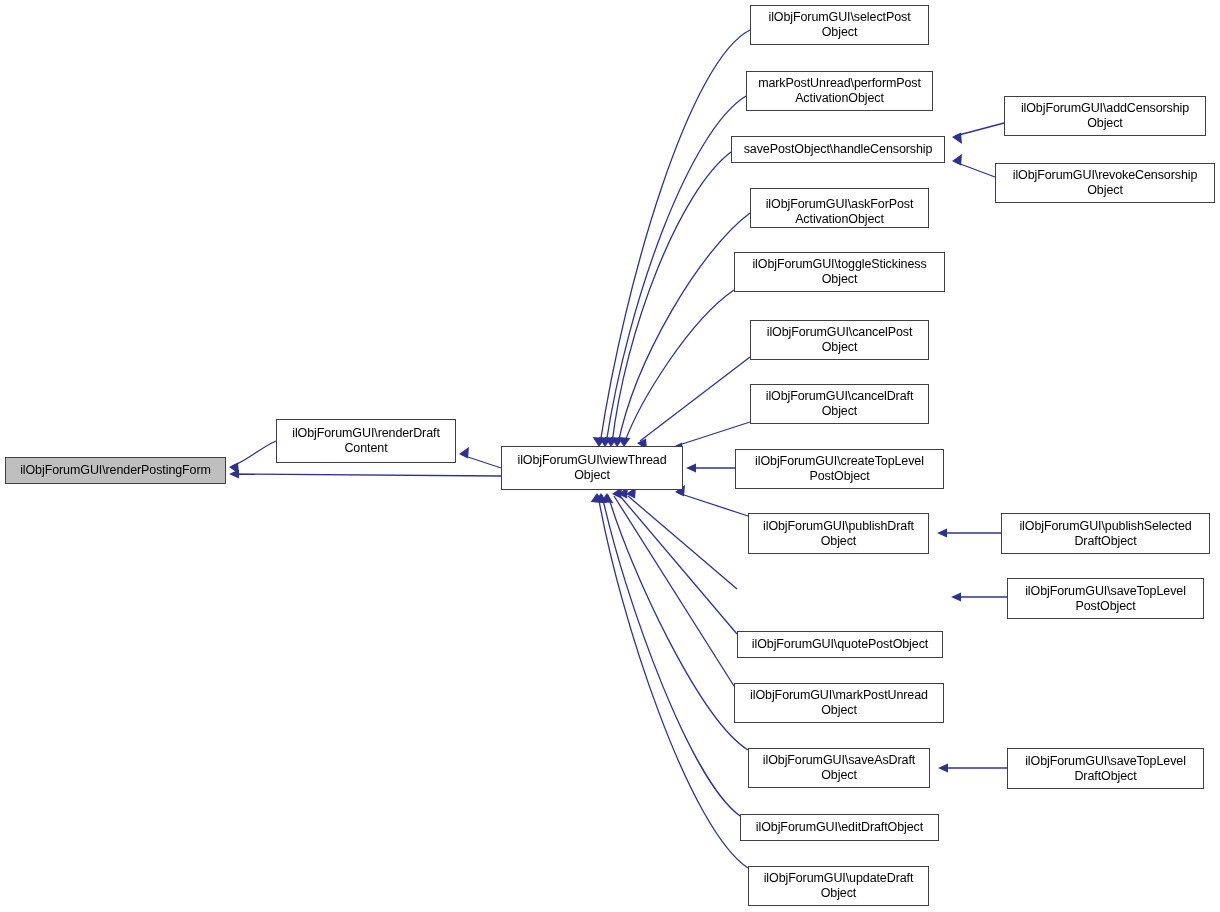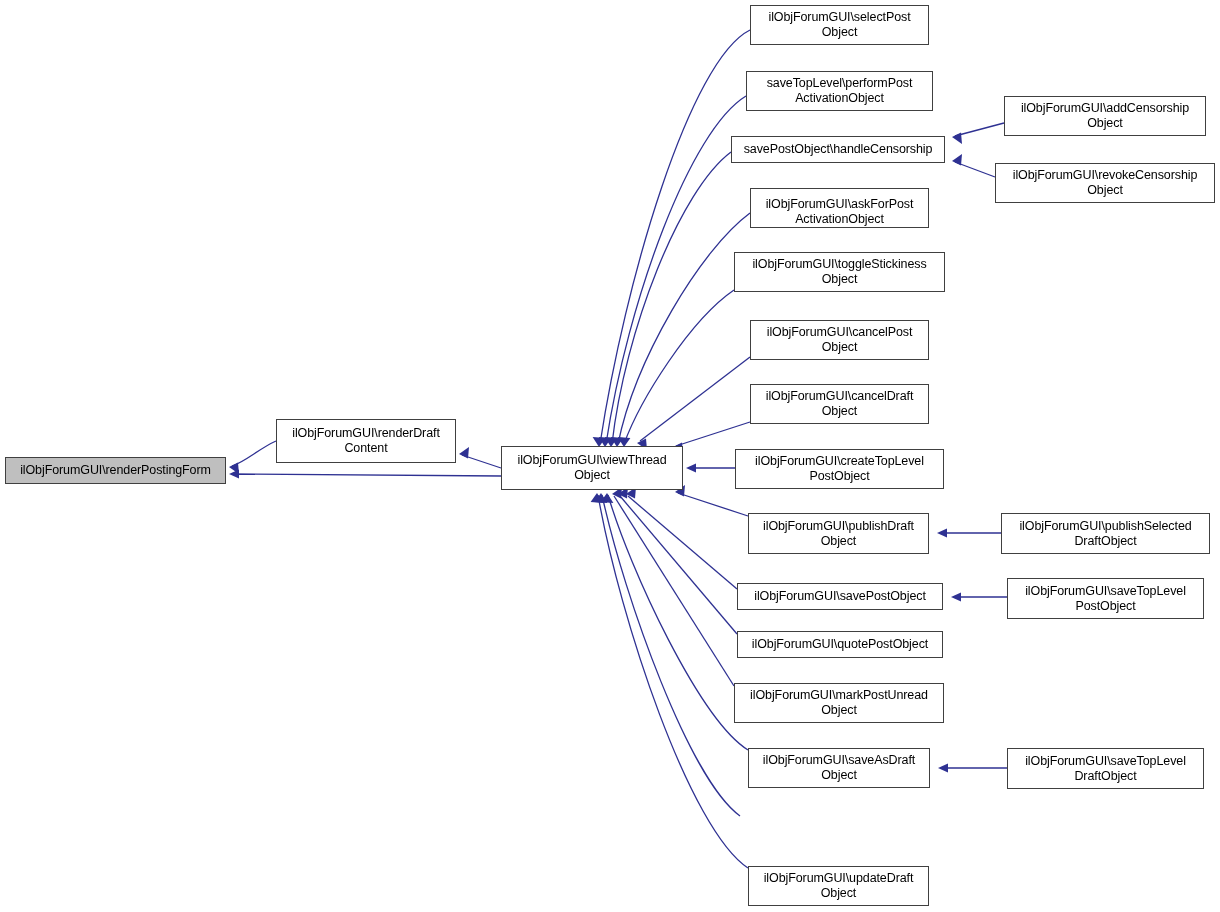--- a/index.html
+++ b/index.html
@@ -97,41 +97,41 @@
       <path d="M 1007 768 L 941 768" fill="none" stroke="#2e3192" stroke-width="1.3"></path>
       <polygon points="938,768 948,763.6 948,772.4" fill="#2e3192"></polygon>
     </svg>
 <div class="node highlight" style="left: 5px; top: 457px; width: 221px; height: 27px;"><span>ilObjForumGUI\renderPostingForm</span></div>
     <div class="node" style="left: 276px; top: 419px; width: 180px; height: 44px;"><span>ilObjForumGUI\renderDraft
 Content</span></div>
     <div class="node" style="left: 501px; top: 446px; width: 182px; height: 44px;"><span>ilObjForumGUI\viewThread
 Object</span></div>
     <div class="node" style="left: 750px; top: 5px; width: 179px; height: 40px;"><span>ilObjForumGUI\selectPost
 Object</span></div>
-    <div class="node" style="left: 746px; top: 71px; width: 187px; height: 40px;"><span>saveTopLevel\performPost
+    <div class="node" style="left: 746px; top: 71px; width: 187px; height: 40px;"><span>markPostUnread\performPost
 ActivationObject</span></div>
     <div class="node" style="left: 731px; top: 136px; width: 214px; height: 27px;"><span>savePostObject\handleCensorship</span></div>
     <div class="node" style="left: 750px; top: 188px; width: 179px; height: 40px; align-items: flex-end;"><span>ilObjForumGUI\askForPost
 ActivationObject</span></div>
     <div class="node" style="left: 734px; top: 252px; width: 211px; height: 40px;"><span>ilObjForumGUI\toggleStickiness
 Object</span></div>
     <div class="node" style="left: 750px; top: 320px; width: 179px; height: 40px;"><span>ilObjForumGUI\cancelPost
 Object</span></div>
     <div class="node" style="left: 750px; top: 384px; width: 179px; height: 40px;"><span>ilObjForumGUI\cancelDraft
 Object</span></div>
     <div class="node" style="left: 735px; top: 449px; width: 209px; height: 40px;"><span>ilObjForumGUI\createTopLevel
 PostObject</span></div>
     <div class="node" style="left: 748px; top: 513px; width: 181px; height: 41px;"><span>ilObjForumGUI\publishDraft
 Object</span></div>
-    <div class="node" style="left: 737px; top: 583px; width: 206px; height: 27px;"><span>ilObjForumGUI\savePostObject</span></div>
     <div class="node" style="left: 737px; top: 631px; width: 206px; height: 27px;"><span>ilObjForumGUI\quotePostObject</span></div>
     <div class="node" style="left: 734px; top: 683px; width: 210px; height: 40px;"><span>ilObjForumGUI\markPostUnread
 Object</span></div>
     <div class="node" style="left: 748px; top: 748px; width: 182px; height: 40px;"><span>ilObjForumGUI\saveAsDraft
 Object</span></div>
+    <div class="node" style="left: 740px; top: 814px; width: 199px; height: 27px;"><span>ilObjForumGUI\editDraftObject</span></div>
     <div class="node" style="left: 748px; top: 866px; width: 181px; height: 40px;"><span>ilObjForumGUI\updateDraft
 Object</span></div>
     <div class="node" style="left: 1004px; top: 96px; width: 202px; height: 40px;"><span>ilObjForumGUI\addCensorship
 Object</span></div>
     <div class="node" style="left: 995px; top: 163px; width: 220px; height: 40px;"><span>ilObjForumGUI\revokeCensorship
 Object</span></div>
     <div class="node" style="left: 1001px; top: 513px; width: 209px; height: 41px;"><span>ilObjForumGUI\publishSelected
 DraftObject</span></div>
     <div class="node" style="left: 1007px; top: 578px; width: 197px; height: 41px;"><span>ilObjForumGUI\saveTopLevel
 PostObject</span></div>

